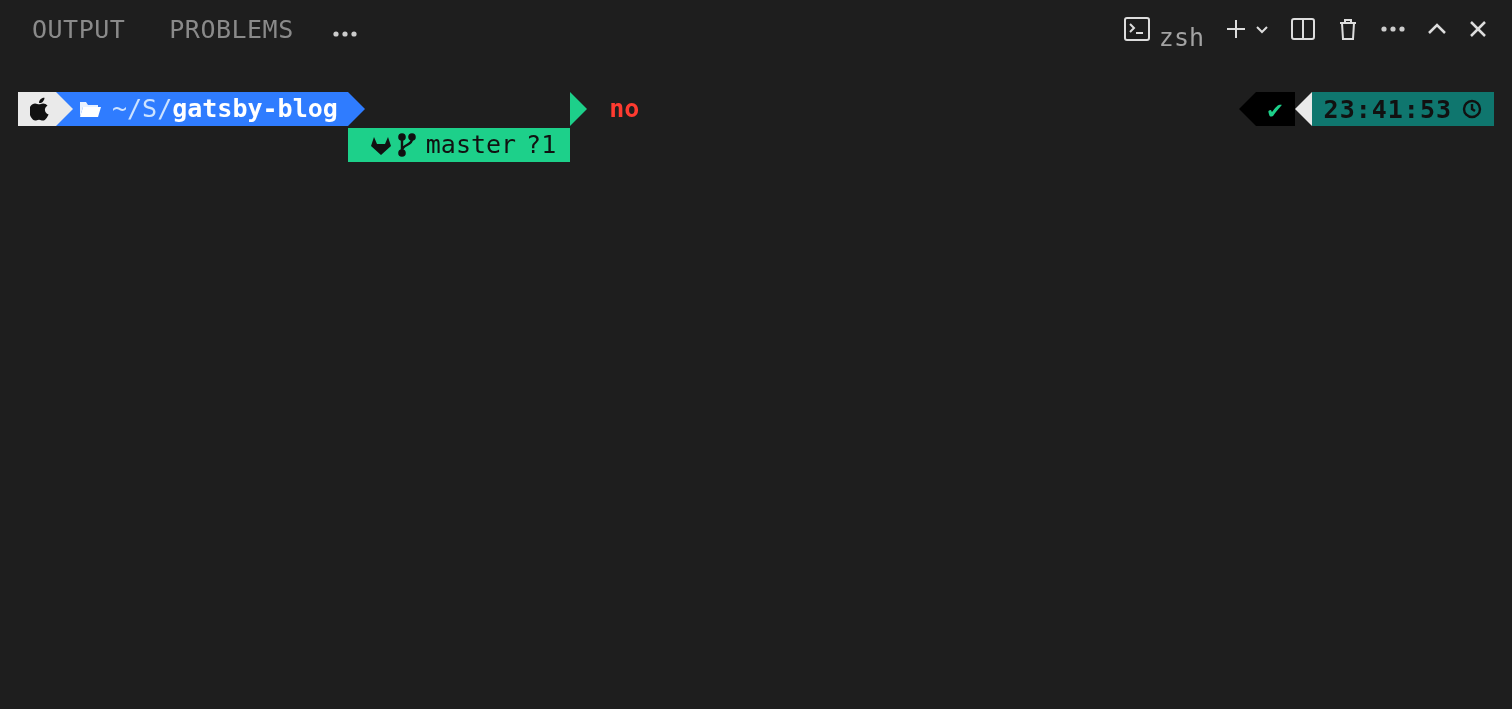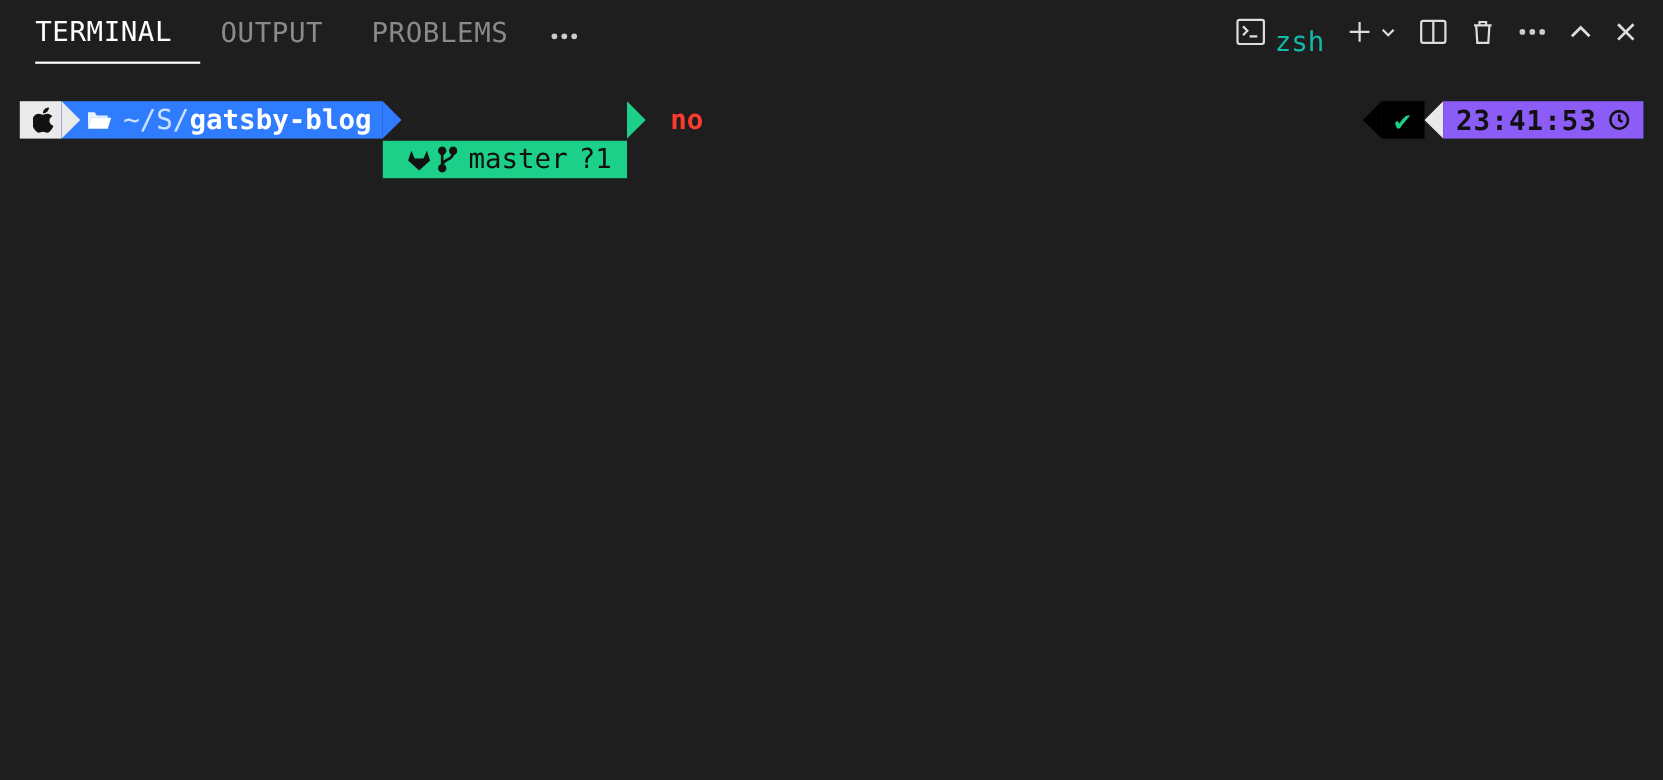--- a/index.html
+++ b/index.html
@@ -56,21 +56,21 @@
 }
 .spacer { flex:1; }
 .right-tools {
   display:flex;
   align-items:center;
   gap:20px;
   padding-right:6px;
 }
 .tool-btn { color:#ccc; cursor:pointer; display:flex; align-items:center; }
 .tool-btn svg { display:block; }
-.shell-name { font-size:25px; color:#14b8a6; margin-left:8px;margin-top:16px; }
+.shell-name { font-size:25px; color:#a3a3a3; margin-left:8px;margin-top:16px; }
 .plus-group { display:flex; align-items:center; gap:6px; }
 
 
 .terminal-body {
   padding:34px 18px 0 18px;
   position:relative;
 }
 .prompt-line {
   display:flex;
   align-items:stretch;
@@ -101,32 +101,29 @@
   top:34px;
   display:flex;
   align-items:stretch;
   height:34px;
   font-size:25px;
 }
 .r-arrow { width:0;height:0;border-top:17px solid transparent;border-bottom:17px solid transparent; }
 .r-arrow-black { border-right:17px solid #000; }
 .r-seg-check { background:#000; color:#1dd08a; display:flex;align-items:center;padding:0 12px; font-weight:700;}
 .r-arrow-white { border-right:17px solid #eaeaea; }
-.r-seg-time { background:#8b5cf6; color:#111; display:flex;align-items:center;padding:0 12px; gap:10px; font-weight:600; letter-spacing:1px;}
+.r-seg-time { background:#0f766e; color:#111; display:flex;align-items:center;padding:0 12px; gap:10px; font-weight:600; letter-spacing:1px;}
 
 .folder-icon,.apple-icon,.gitlab-icon,.branch-icon,.clock-icon,.check-icon { display:inline-flex; }
 
 </style>
 </head>
 <body>
 
 <div class="panel-tabs">
-  <div class="tab active">
-    <span>TERMINAL</span>
-  </div>
   <div class="tab">
     <span>OUTPUT</span>
   </div>
   <div class="tab">
     <span>PROBLEMS</span>
   </div>
   <div class="tab-more">
     <span>
       <svg width="26" height="8" viewBox="0 0 26 8">
           <circle cx="4" cy="4" r="2.6" fill="#ccc"></circle>

